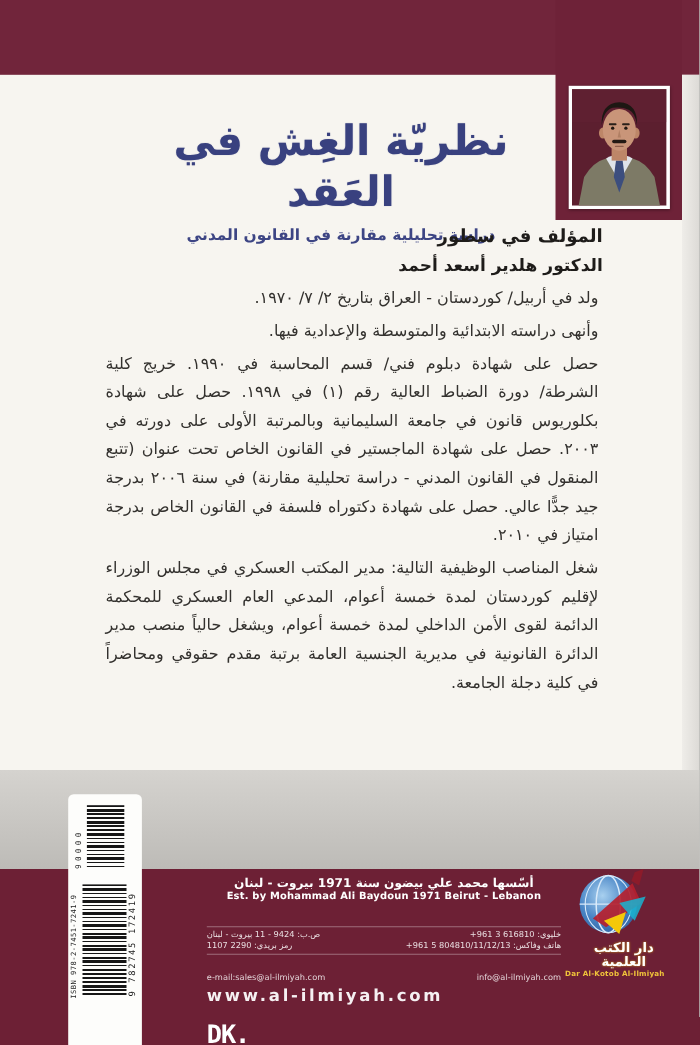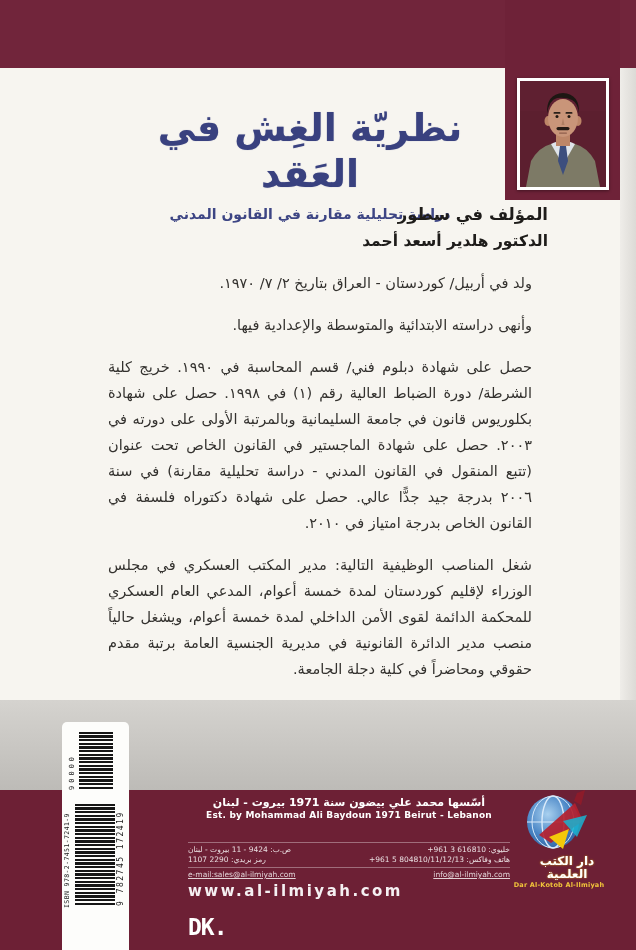--- a/index.html
+++ b/index.html
@@ -36,21 +36,21 @@
   .photo-frame svg { display:block; width:100%; height:100%; }
 
   
   .bio {
     position:absolute; right:88px; left:92px; top:202px;
     direction:rtl; text-align:justify;
     color:#33312e; font-size:14.5px; line-height:26px;
   }
   .bio-heading { font-weight:bold; font-size:16.5px; color:#1e1c1a; }
   .bio-name    { font-weight:bold; font-size:15.5px; color:#1e1c1a; }
-  .bio p { margin:16px; }
+  .bio p { margin:4px; }
 
   
   .barcode-strip {
     position:absolute; left:62px; top:722px; width:67px; height:228px;
     background:#fdfdfb; border-radius:5px 5px 0 0;
   }
   .bc {
     position:absolute;
     background:repeating-linear-gradient(180deg,
       #161616 0px,#161616 1.6px, transparent 1.6px,transparent 3.1px,
@@ -71,23 +71,23 @@
   .publisher { position:absolute; left:188px; top:796px; width:322px; color:#fff; }
   .pub-ar { font-size:11px; font-weight:bold; text-align:center; direction:rtl; line-height:14px; }
   .pub-en, .pub-fr { font-size:9px; font-weight:bold; text-align:center; line-height:11px; letter-spacing:.2px; }
   .contact {
     display:flex; justify-content:space-between; margin-top:21px; padding-top:2px;
     border-top:1px solid rgba(255,255,255,.35);
     font-size:7.5px; line-height:10px; color:rgba(255,255,255,.85);
   }
   .contact .c-right { text-align:right; direction:rtl; }
   .emails {
-    display:flex; justify-content:space-between; margin-top:2px; padding-top:2px;
+    display:flex; justify-content:space-between; margin-top:2px; padding-top:16px;
     border-top:1px solid rgba(255,255,255,.35);
-    font-size:7.5px; color:rgba(255,255,255,.8);text-decoration:underline;
+    font-size:7.5px; color:rgba(255,255,255,.8);
   }
   .webline { display:flex; align-items:baseline; gap:14px; margin-top:3px;flex-direction:column; }
   .www { font-size:15px; font-weight:bold; letter-spacing:2.5px; color:#f5f0f2; }
   .dk  { font-family:"DejaVu Sans Mono", monospace; font-size:23px; font-weight:bold; letter-spacing:-1px; color:#fff; }
 
   
   .dki-logo { position:absolute; left:508px; top:789px; width:102px; text-align:center; }
   .dki-logo svg { display:block; margin:0 auto; }
   .logo-ar { color:#fff; font-weight:bold; font-size:12px; line-height:13px; direction:rtl;
              text-shadow:0 0 2px rgba(244,196,10,.8);margin-left:16px; }

